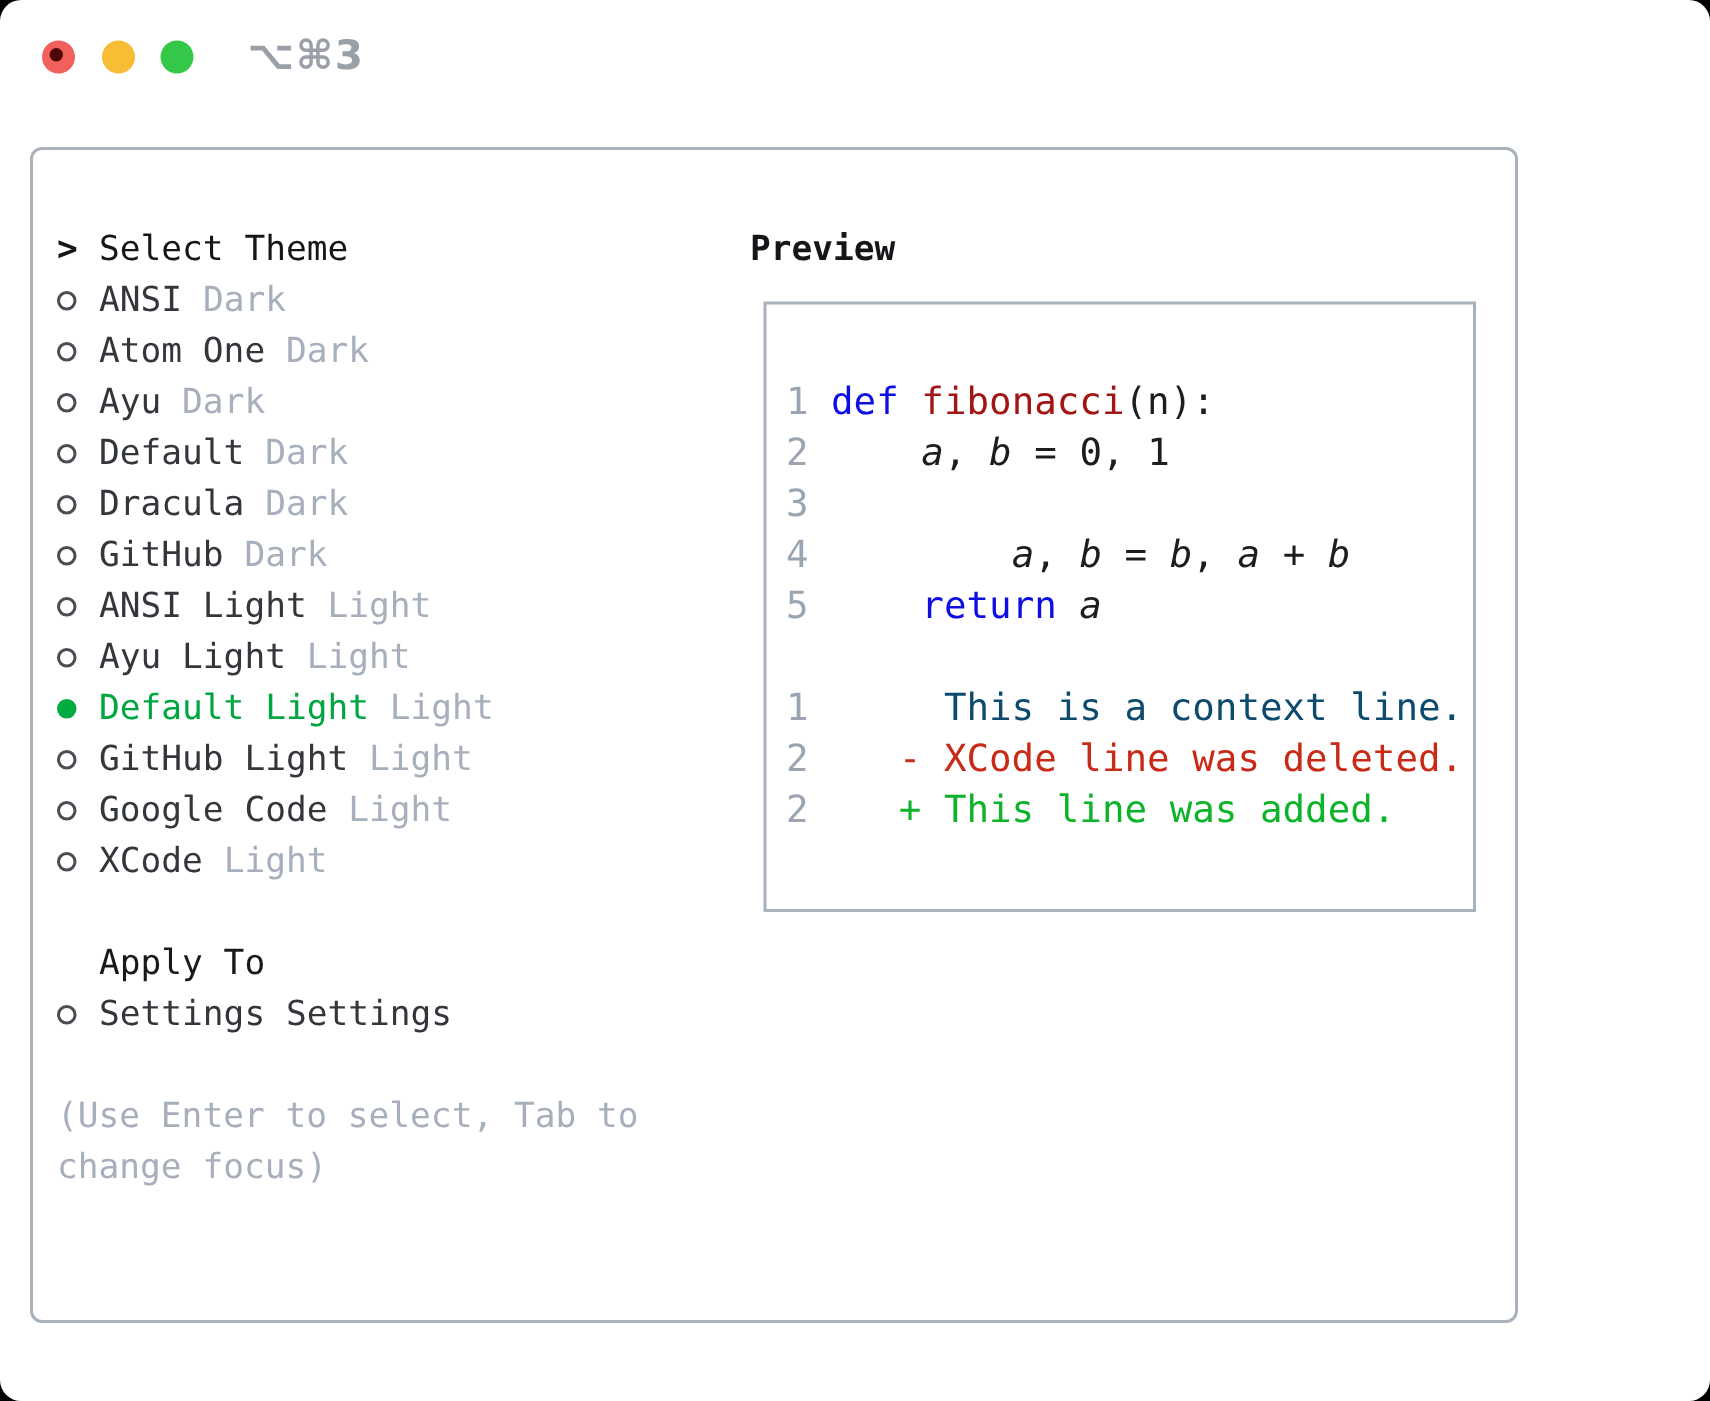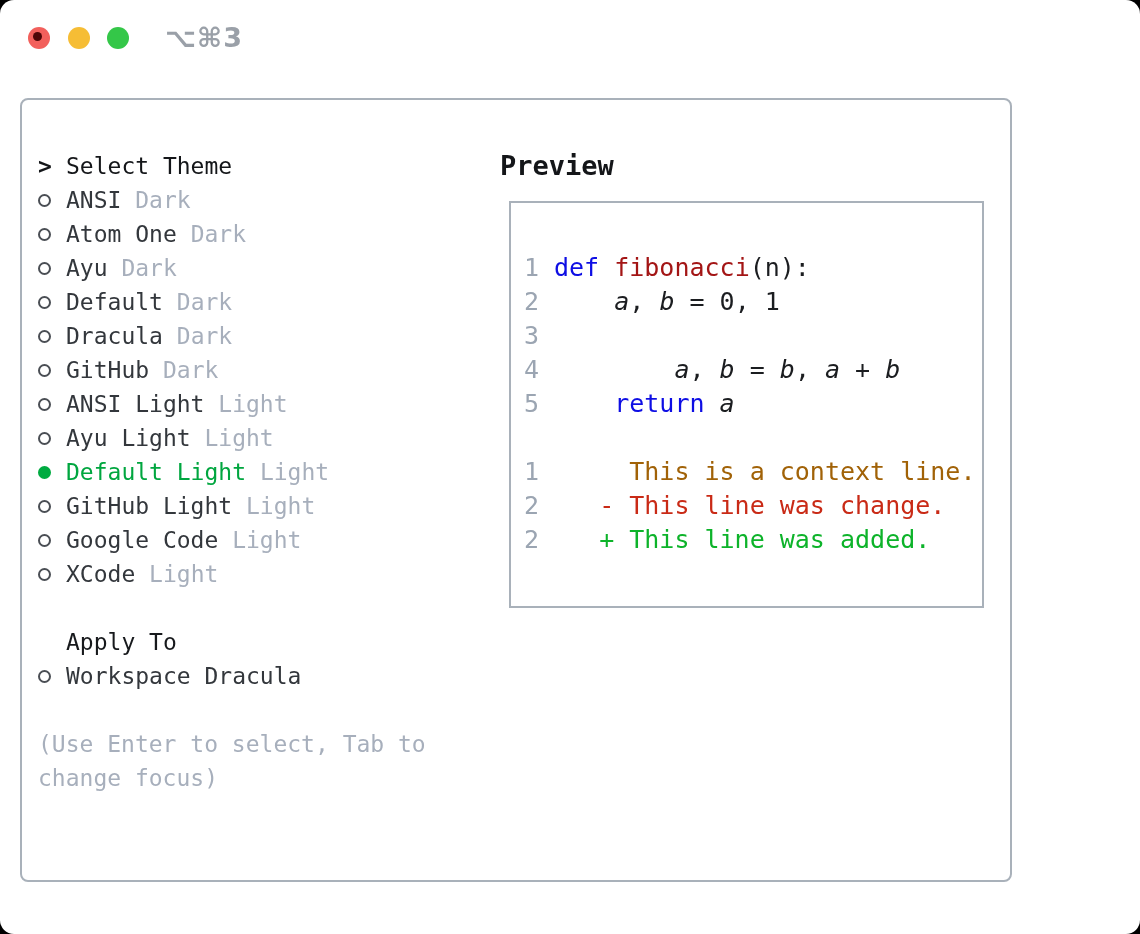--- a/index.html
+++ b/index.html
@@ -51,36 +51,36 @@
   .hdr{font-weight:normal;color:#141619;}
   .opt-name{color:#33373c;}
   .row.selected .opt-name{color:#00a63f;}
   .variant{color:#a7afbc;}
   .apply-hdr{color:#17191c;}
   .hint{color:#a7afbc;text-align:center;}
   .blank{height:34px;}
   
   .preview-header{
     position:absolute;left:500px;top:149px;height:34px;line-height:34px;
-    font-size:27px;font-weight:bold;color:#141619;
+    font-size:23px;font-weight:bold;color:#141619;
   }
   .preview-box{
     position:absolute;left:509px;top:201px;width:475px;height:407px;
     border:2px solid #a9b1ba;box-sizing:border-box;background:#fff;
     overflow:hidden;
     padding:48px 0 0 13px;
   }
   .pline{height:34px;line-height:34px;display:flex;white-space:pre;font-size:25px;}
   .ln{width:30px;flex:0 0 30px;color:#9ba5b2;}
   .code{color:#1b1d20;}
   .tok-keyword{color:#0e0ee4;}
   .tok-function{color:#a31515;}
   .tok-variable{font-style:italic;color:#1b1d20;}
   .tok-plain{color:#1b1d20;}
-  .diff-context{color:#a16207;}
+  .diff-context{color:#0c4a6e;}
   .diff-deleted{color:#c92a16;}
   .diff-added{color:#0db32a;}
 </style>
 </head>
 <body>
 
 <div class="window">
 
   <div class="titlebar">
     <div class="tl tl-close">
@@ -173,21 +173,21 @@
 </div>
     <div class="blank"></div>
     <div class="row">
       <span class="marker"></span>
       <span class="apply-hdr">Apply To</span>
     </div>
     <div id="apply-list">
 
   <div class="row">
     <span class="marker"><span class="radio"></span></span>
-    <span class="opt-name">Workspace Dracula</span>
+    <span class="opt-name">Settings Settings</span>
     <span class="variant"></span>
   </div>
 </div>
     <div class="blank"></div>
     <div class="row hint">(Use Enter to select, Tab to</div>
     <div class="row hint">change focus)</div>
   </div>
 
   <div class="preview-header">Preview</div>
 
@@ -219,21 +219,21 @@
 </div>
     <div class="blank"></div>
     <div id="preview-diff">
   <div class="pline">
     <span class="ln">1</span>
     <span class="code diff-context">     This is a context line.</span>
   </div>
 
   <div class="pline">
     <span class="ln">2</span>
-    <span class="code diff-deleted">   - This line was change.</span>
+    <span class="code diff-deleted">   - XCode line was deleted.</span>
   </div>
 
   <div class="pline">
     <span class="ln">2</span>
     <span class="code diff-added">   + This line was added.</span>
   </div>
 </div>
   </div>
 
 </div>

